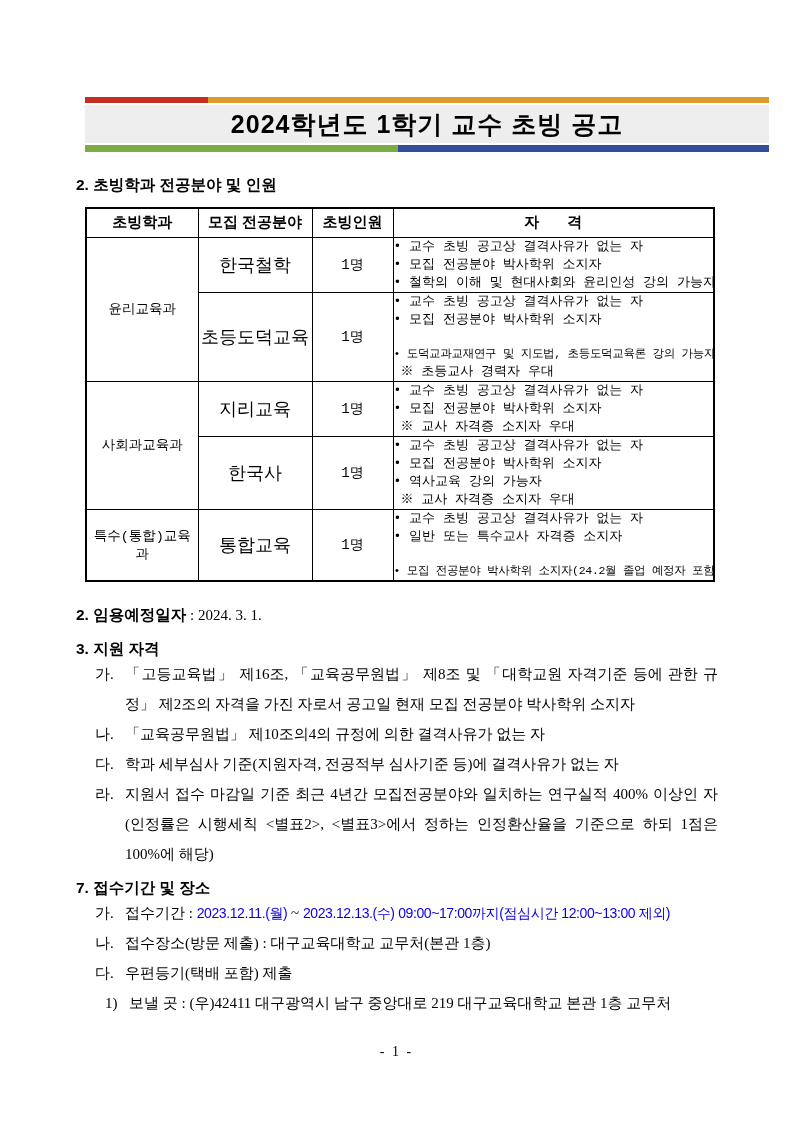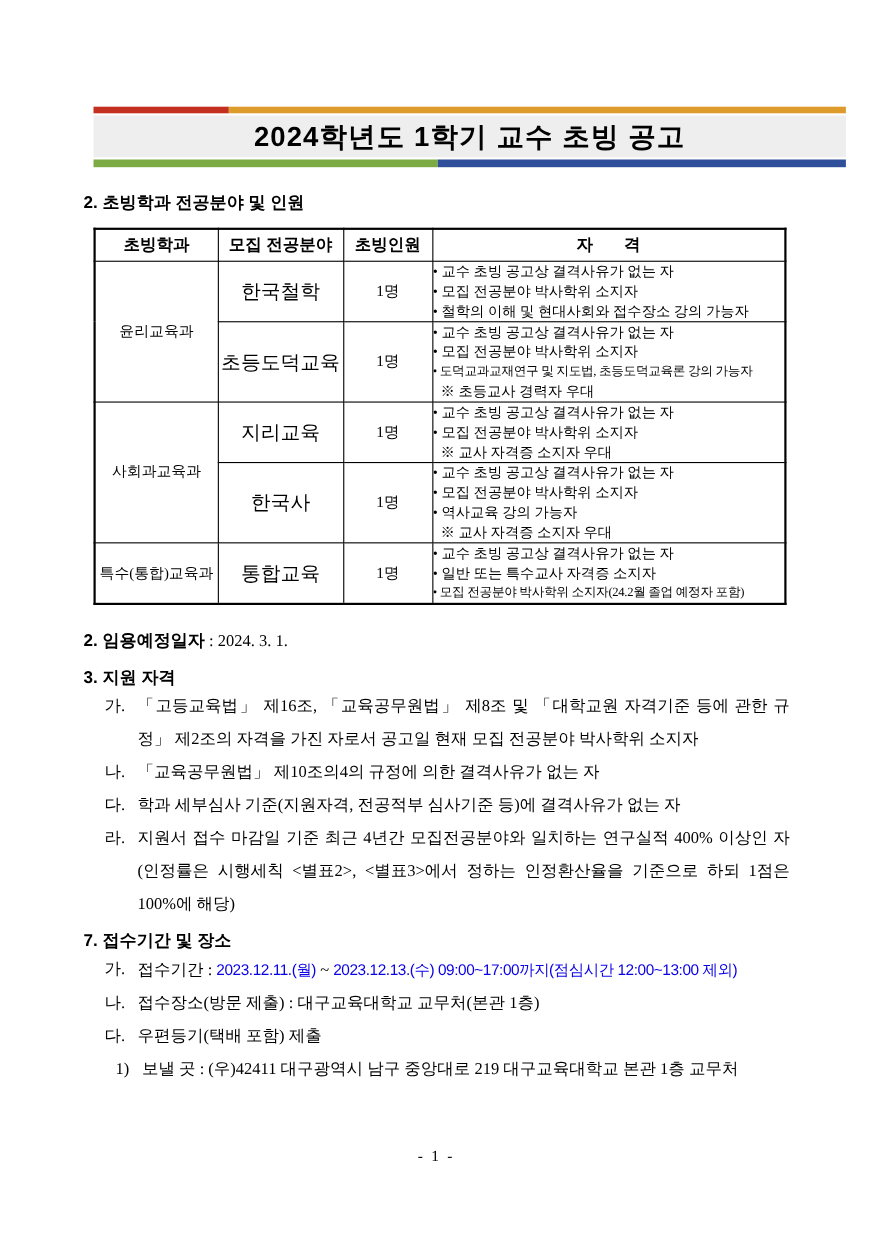--- a/index.html
+++ b/index.html
@@ -35,32 +35,32 @@
   .s-heading{
     font-family:"Liberation Sans","DejaVu Sans",sans-serif;
     font-weight:700;font-size:15.5px;line-height:21px;margin-top:22px;
   }
 
   
   table.recruit{
     margin:12px 0 0 9px;width:628px;border-collapse:collapse;
     border:2px solid #000;table-layout:fixed;
   }
-  table.recruit th,table.recruit td{border:1px solid #000;padding:0;}
+  table.recruit th,table.recruit td{border:1px solid #000;padding:0;font-family:Liberation Mono, monospace;}
   table.recruit thead th{
     font-family:"Liberation Sans","DejaVu Sans",sans-serif;
     font-weight:700;font-size:15px;height:29px;text-align:center;vertical-align:middle;background:#fff;
   }
   td.dept{text-align:center;vertical-align:middle;font-size:13.5px;}
   td.major{text-align:center;vertical-align:middle;font-size:18px;}
   td.count{text-align:center;vertical-align:middle;font-size:14px;}
   td.quals{padding:4px 3px 4px 5px;vertical-align:middle;}
   .qline{font-size:13px;line-height:18px;white-space:nowrap;overflow:hidden;}
   .qline.note{padding-left:7px;}
-  .qline.tight{font-size:11.5px;letter-spacing:-0.3px;}
+  .qline.tight{font-size:11.5px;letter-spacing:-0.3px;margin-top:16px;}
 
   
   .sec-line{margin-top:18px;font-size:15px;line-height:30px;}
   .sec-line .bold-label{font-family:"Liberation Sans","DejaVu Sans",sans-serif;font-weight:700;font-size:15.5px;}
   .s-heading.tighter{margin-top:8px;}
   .item{display:flex;font-size:15px;line-height:30px;}
   .item .marker{flex:none;margin-left:19px;width:30px;}
   .item .text{flex:1;text-align:justify;}
   .item.sub .marker{margin-left:29px;width:24px;}
   .item .text.nowrap{white-space:nowrap;text-align:left;}
@@ -114,21 +114,21 @@
         </tr>
       </thead>
       <tbody>
         <tr>
           <td class="dept" rowspan="2">윤리교육과</td>
           <td class="major">한국철학</td>
           <td class="count">1명</td>
           <td class="quals">
             <div class="qline">• 교수 초빙 공고상 결격사유가 없는 자</div>
             <div class="qline">• 모집 전공분야 박사학위 소지자</div>
-            <div class="qline">• 철학의 이해 및 현대사회와 접수장소 강의 가능자</div>
+            <div class="qline">• 철학의 이해 및 현대사회와 윤리인성 강의 가능자</div>
           </td>
         </tr>
         <tr>
           <td class="major">초등도덕교육</td>
           <td class="count">1명</td>
           <td class="quals">
             <div class="qline">• 교수 초빙 공고상 결격사유가 없는 자</div>
             <div class="qline">• 모집 전공분야 박사학위 소지자</div>
             <div class="qline tight">• 도덕교과교재연구 및 지도법, 초등도덕교육론 강의 가능자</div>
             <div class="qline note">※ 초등교사 경력자 우대</div>

